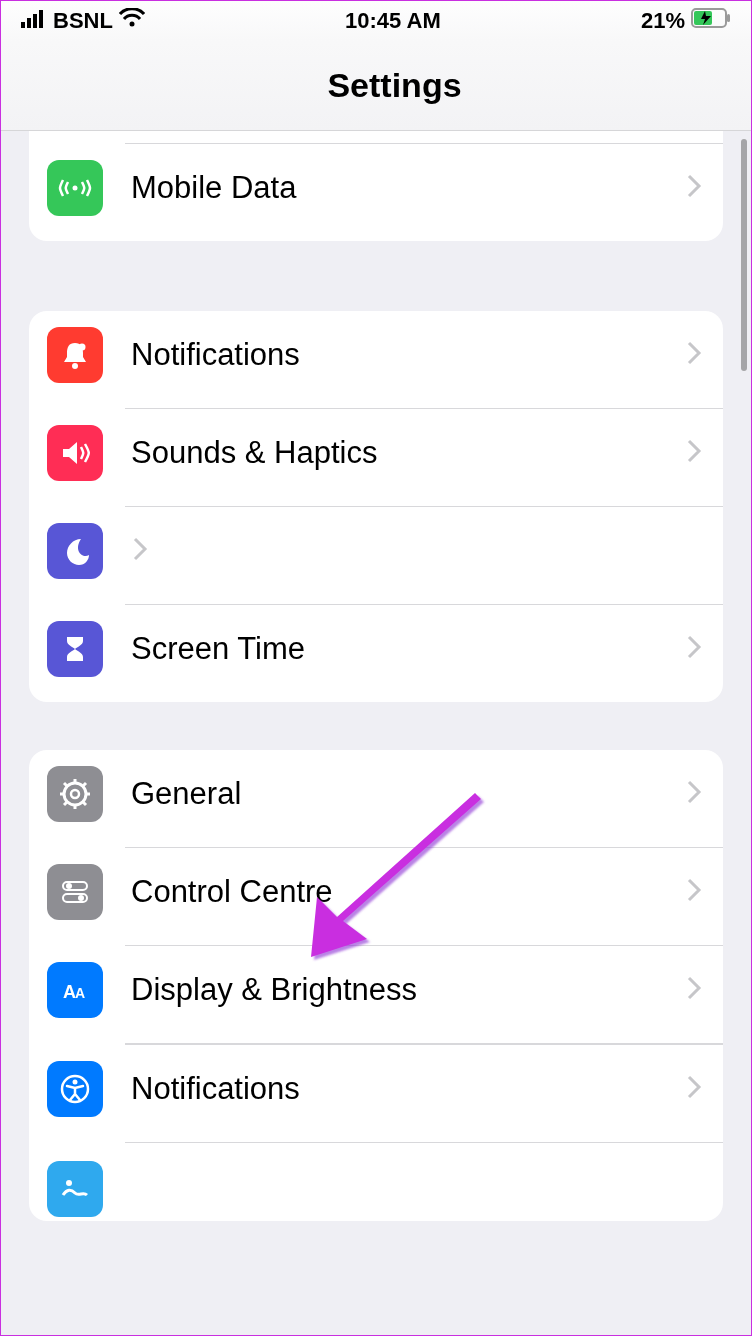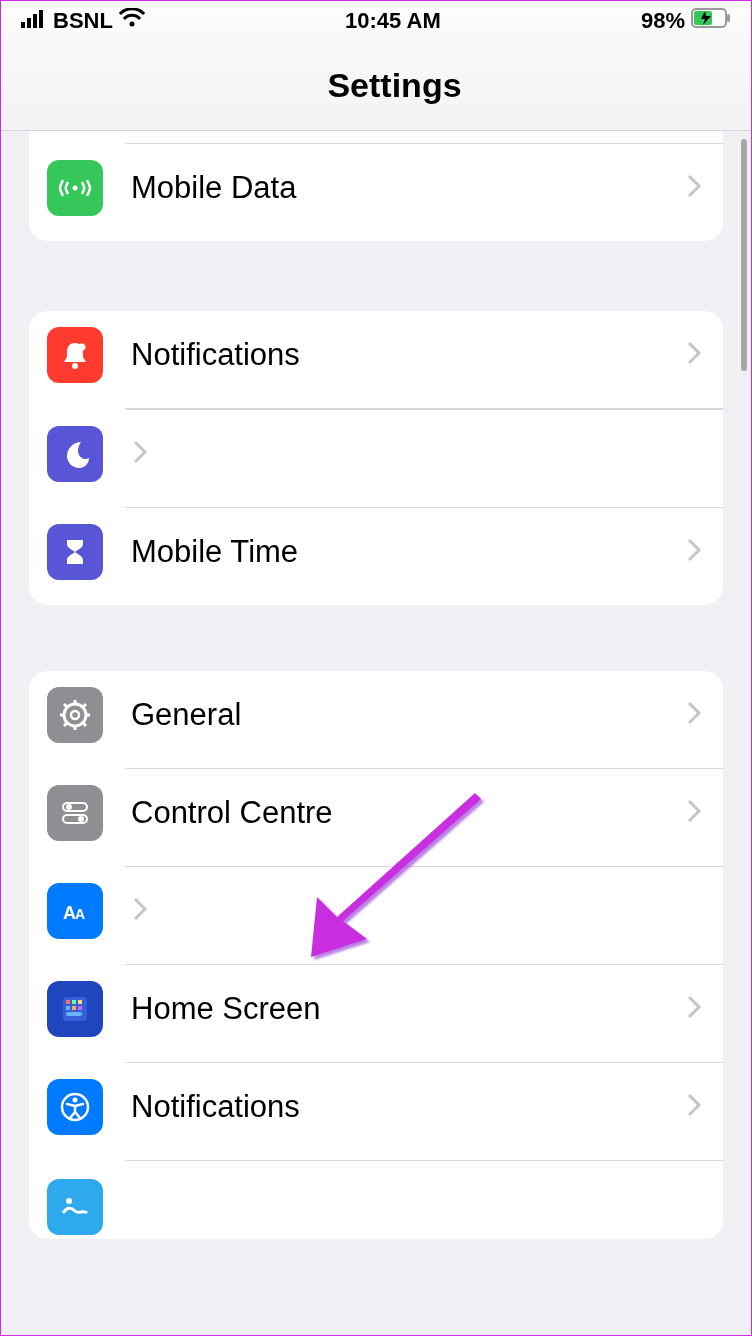--- a/index.html
+++ b/index.html
@@ -38,21 +38,21 @@
   }
 
   .group {
     background: #fff;
     border-radius: 18px;
     margin: 0 28px;
     overflow: hidden;
   }
   .group.g0 { margin-top: -24px; }
   .group.g1 { margin-top: 70px; }
-  .group.g2 { margin-top: 66px; }
+  .group.g2 { margin-top: 48px; }
 
   .row {
     display: flex;
     align-items: center;
     height: 97px;
     padding: 0 18px 10px 12px;
     position: relative;
   }
   .row.partial-top { height: 36px; overflow: hidden; padding: 0;}
   .row.last-partial { height: 78px; }
@@ -121,21 +121,21 @@
     <span>
       <svg width="26" height="20" viewBox="0 0 26 20">
           <path d="M1 6 C7 -1 19 -1 25 6" stroke="#000" stroke-width="3" fill="none"></path>
           <path d="M5 11 C9 6 17 6 21 11" stroke="#000" stroke-width="3" fill="none"></path>
           <circle cx="13" cy="16" r="2.5" fill="#000"></circle>
         </svg>
     </span>
   </div>
   <div class="status-center">10:45 AM</div>
   <div class="status-right">
-    <span>98%</span>
+    <span>21%</span>
     <span>
       <svg width="40" height="20" viewBox="0 0 40 20">
           <rect x="1" y="1" width="34" height="18" rx="4" fill="none" stroke="#9a9a9a" stroke-width="2"></rect>
           <rect x="3" y="3" width="18" height="14" rx="2" fill="#34c759"></rect>
           <rect x="36" y="6" width="3" height="8" rx="1.5" fill="#9a9a9a"></rect>
           <path d="M14 3 L10 11 L14 11 L12 17 L20 8 L15 8 Z" fill="#000"></path>
         </svg>
     </span>
   </div>
 </div>
@@ -178,39 +178,52 @@
             <circle cx="18" cy="29" r="3" fill="#fff"></circle>
             <circle cx="25" cy="10" r="3.5" fill="#fff"></circle>
           </svg>
       </div>
       <div class="label">Notifications</div>
       <div class="chev"><svg viewBox="0 0 20 28">
             <path d="M4 4 L14 14 L4 24"></path>
           </svg></div>
     </div>
     <div class="sep"></div>
+    <div class="row">
+      <div class="icon-box bg-pink">
+        <svg viewBox="0 0 36 36">
+            <path d="M6 14 L12 14 L20 7 L20 29 L12 22 L6 22 Z" fill="#fff"></path>
+            <path d="M24 12 C27 18 27 18 24 24" stroke="#fff" stroke-width="2.5" fill="none"></path>
+            <path d="M28 9 C33 18 33 18 28 27" stroke="#fff" stroke-width="2.5" fill="none"></path>
+          </svg>
+      </div>
+      <div class="label">Sounds &amp; Haptics</div>
+      <div class="chev"><svg viewBox="0 0 20 28">
+            <path d="M4 4 L14 14 L4 24"></path>
+          </svg></div>
+    </div>
     <div class="sep"></div>
     <div class="row">
       <div class="icon-box bg-indigo">
         <svg viewBox="0 0 36 36">
             <path d="M24 6 C16 6 10 13 10 20 C10 27 16 32 22 32 C28 32 32 27 32 22 C26 26 16 18 24 6 Z" fill="#fff"></path>
           </svg>
       </div>
       <div class="chev"><svg viewBox="0 0 20 28">
             <path d="M4 4 L14 14 L4 24"></path>
           </svg></div>
     </div>
     <div class="sep"></div>
     <div class="row">
       <div class="icon-box bg-indigo">
         <svg viewBox="0 0 36 36">
             <path d="M10 6 L26 6 L26 10 C26 14 20 16 18 18 C20 20 26 22 26 26 L26 30 L10 30 L10 26 C10 22 16 20 18 18 C16 16 10 14 10 10 Z" fill="#fff"></path>
           </svg>
       </div>
-      <div class="label">Mobile Time</div>
+      <div class="label">Screen Time</div>
       <div class="chev"><svg viewBox="0 0 20 28">
             <path d="M4 4 L14 14 L4 24"></path>
           </svg></div>
     </div>
   </div>
 
   <div class="group g2">
     <div class="row">
       <div class="icon-box bg-gray">
         <svg viewBox="0 0 36 36">
@@ -249,45 +262,26 @@
           </svg></div>
     </div>
     <div class="sep"></div>
     <div class="row">
       <div class="icon-box bg-blue2">
         <svg viewBox="0 0 36 36">
             <text x="6" y="26" fill="#fff" font-size="18" font-weight="700" font-family="Arial">A</text>
             <text x="18" y="26" fill="#fff" font-size="14" font-weight="700" font-family="Arial">A</text>
           </svg>
       </div>
-      <div class="chev"><svg viewBox="0 0 20 28">
-            <path d="M4 4 L14 14 L4 24"></path>
-          </svg></div>
-    </div>
-    <div class="sep"></div>
-    <div class="row">
-      <div class="icon-box bg-deep">
-        <svg viewBox="0 0 36 36">
-            <rect x="6" y="6" width="24" height="24" rx="4" fill="#3560d8"></rect>
-            <g fill="#fff">
-              <rect x="9" y="9" width="4" height="4" fill="#ff6b6b"></rect>
-              <rect x="15" y="9" width="4" height="4" fill="#6bff9c"></rect>
-              <rect x="21" y="9" width="4" height="4" fill="#ffd66b"></rect>
-              <rect x="9" y="15" width="4" height="4" fill="#6bb3ff"></rect>
-              <rect x="15" y="15" width="4" height="4" fill="#ff9f6b"></rect>
-              <rect x="21" y="15" width="4" height="4" fill="#c46bff"></rect>
-              <rect x="9" y="21" width="16" height="4" rx="2" fill="#6bb3ff"></rect>
-            </g>
-          </svg>
-      </div>
-      <div class="label">Home Screen</div>
-      <div class="chev"><svg viewBox="0 0 20 28">
-            <path d="M4 4 L14 14 L4 24"></path>
-          </svg></div>
-    </div>
+      <div class="label">Display &amp; Brightness</div>
+      <div class="chev"><svg viewBox="0 0 20 28">
+            <path d="M4 4 L14 14 L4 24"></path>
+          </svg></div>
+    </div>
+    <div class="sep"></div>
     <div class="sep"></div>
     <div class="row">
       <div class="icon-box bg-blue2">
         <svg viewBox="0 0 36 36">
             <circle cx="18" cy="18" r="13" fill="none" stroke="#fff" stroke-width="2.5"></circle>
             <circle cx="18" cy="11" r="2.5" fill="#fff"></circle>
             <path d="M10 15 L18 17 L26 15 M18 17 L18 23 L13 29 M18 23 L23 29" stroke="#fff" stroke-width="2.5" fill="none" stroke-linecap="round"></path>
           </svg>
       </div>
       <div class="label">Notifications</div>

